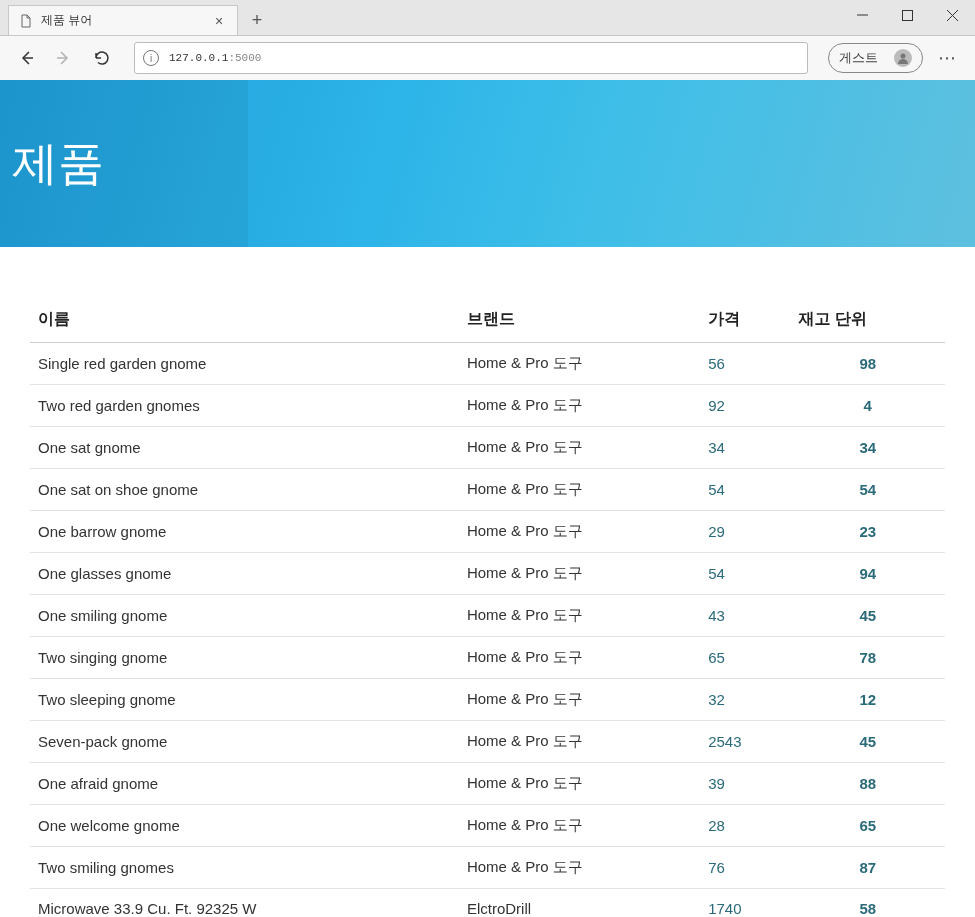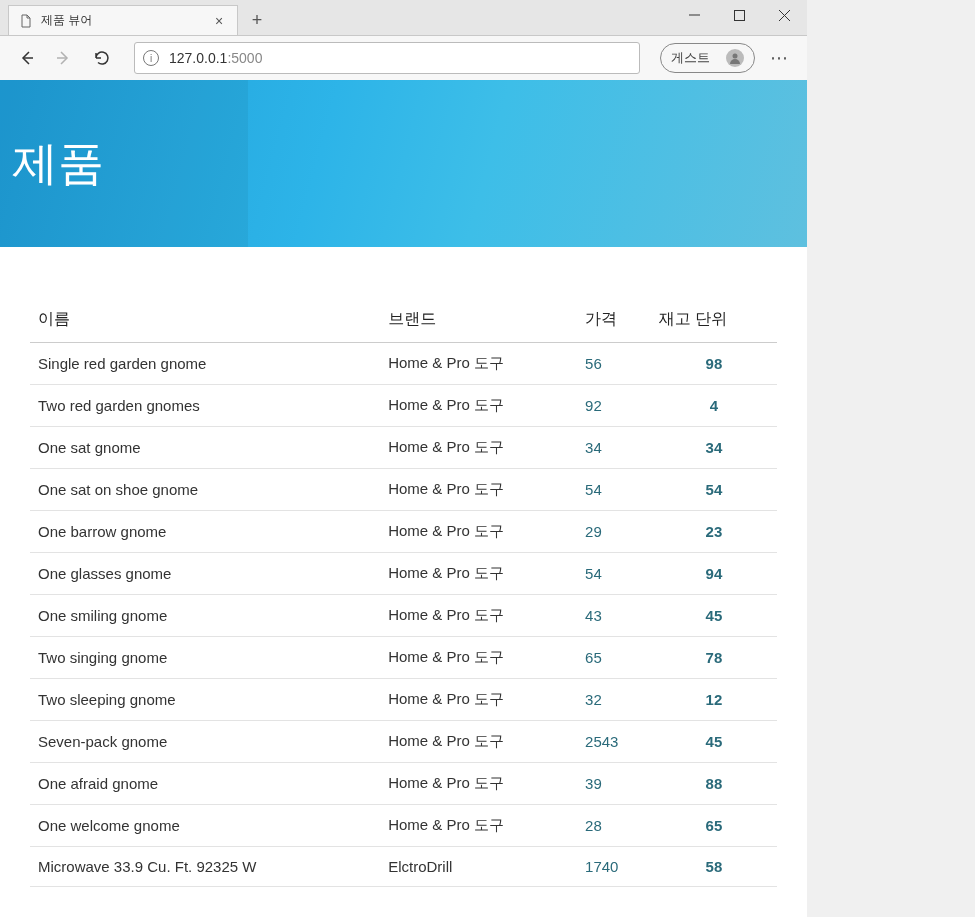--- a/index.html
+++ b/index.html
@@ -4,21 +4,21 @@
   <style>
     * { margin: 0; padding: 0; box-sizing: border-box; }
     body {
       font-family: "Segoe UI", "Malgun Gothic", sans-serif;
       background: #f0f0f0;
       width: 975px;
       height: 917px;
       overflow: hidden;
     }
     .window {
-      width: 807px;
+      width: 975px;
       height: 917px;
       background: #fff;
       display: flex;
       flex-direction: column;
     }
     .titlebar {
       height: 35px;
       background: #e6e6e6;
       display: flex;
       align-items: flex-start;
@@ -127,21 +127,21 @@
       height: 16px;
       border: 1px solid #777;
       border-radius: 50%;
       display: flex;
       align-items: center;
       justify-content: center;
       font-size: 10px;
       color: #777;
       margin-right: 10px;
     }
-    .url-text { font-size: 14px; }
+    .url-text { font-size: 11px; font-family: Liberation Mono, monospace; }
     .url-host { color: #333; }
     .url-port { color: #888; }
     .guest-btn {
       height: 30px;
       border: 1px solid #888;
       border-radius: 15px;
       background: #f7f7f7;
       display: flex;
       align-items: center;
       padding: 0 10px;
@@ -201,21 +201,21 @@
     .table-wrap {
       padding: 50px 30px 20px 30px;
     }
     table {
       width: 100%;
       border-collapse: collapse;
     }
     th {
       text-align: left;
       font-size: 16px;
-      font-weight: 400;
+      font-weight: 700;
       color: #222;
       padding: 12px 8px;
       border-bottom: 1px solid #ccc;
     }
     th.center { text-align: left; }
     td {
       padding: 11px 8px;
       border-bottom: 1px solid #e3e3e3;
       font-size: 15px;
       color: #333;
@@ -391,20 +391,26 @@
               <td class="num">39</td>
               <td class="num center">88</td>
             </tr>
             <tr>
               <td>One welcome gnome</td>
               <td>Home &amp; Pro 도구</td>
               <td class="num">28</td>
               <td class="num center">65</td>
             </tr>
             <tr>
+              <td>Two smiling gnomes</td>
+              <td>Home &amp; Pro 도구</td>
+              <td class="num">76</td>
+              <td class="num center">87</td>
+            </tr>
+            <tr>
               <td>Microwave 33.9 Cu. Ft. 92325 W</td>
               <td>ElctroDrill</td>
               <td class="num">1740</td>
               <td class="num center">58</td>
             </tr>
           </tbody>
       </table>
     </div>
   </div>
 

